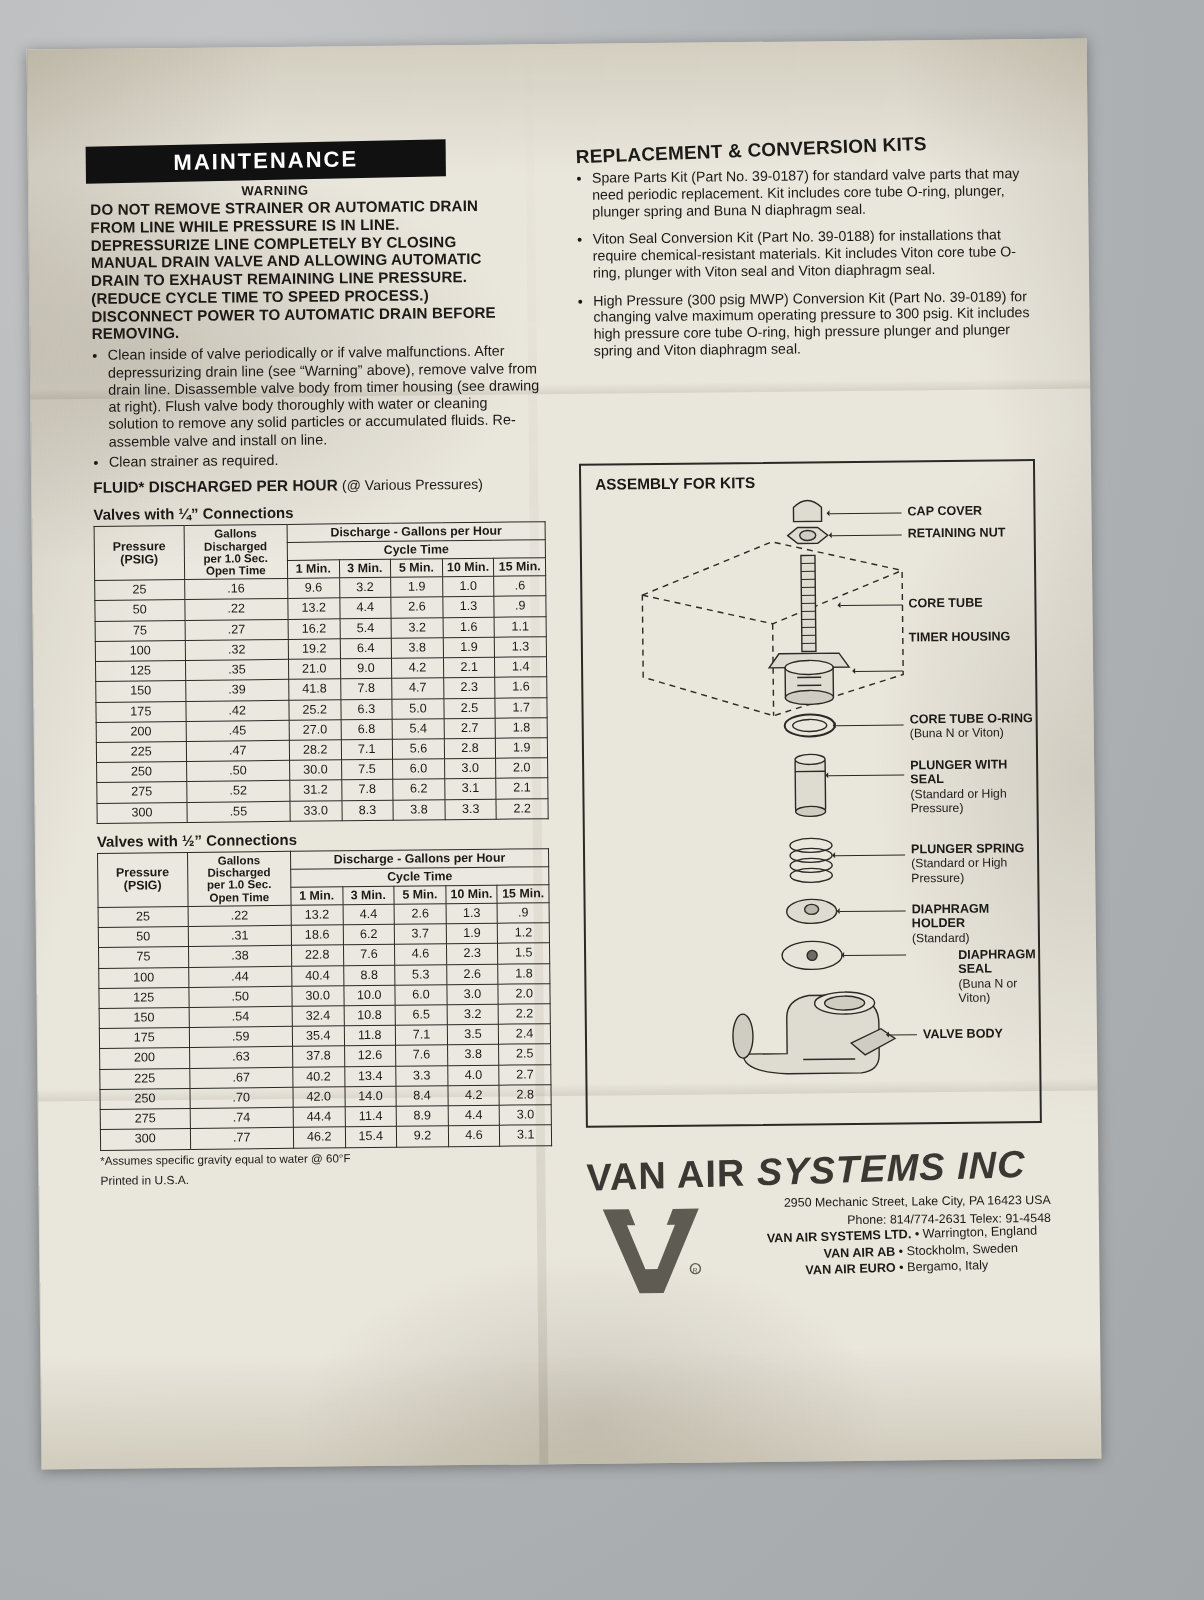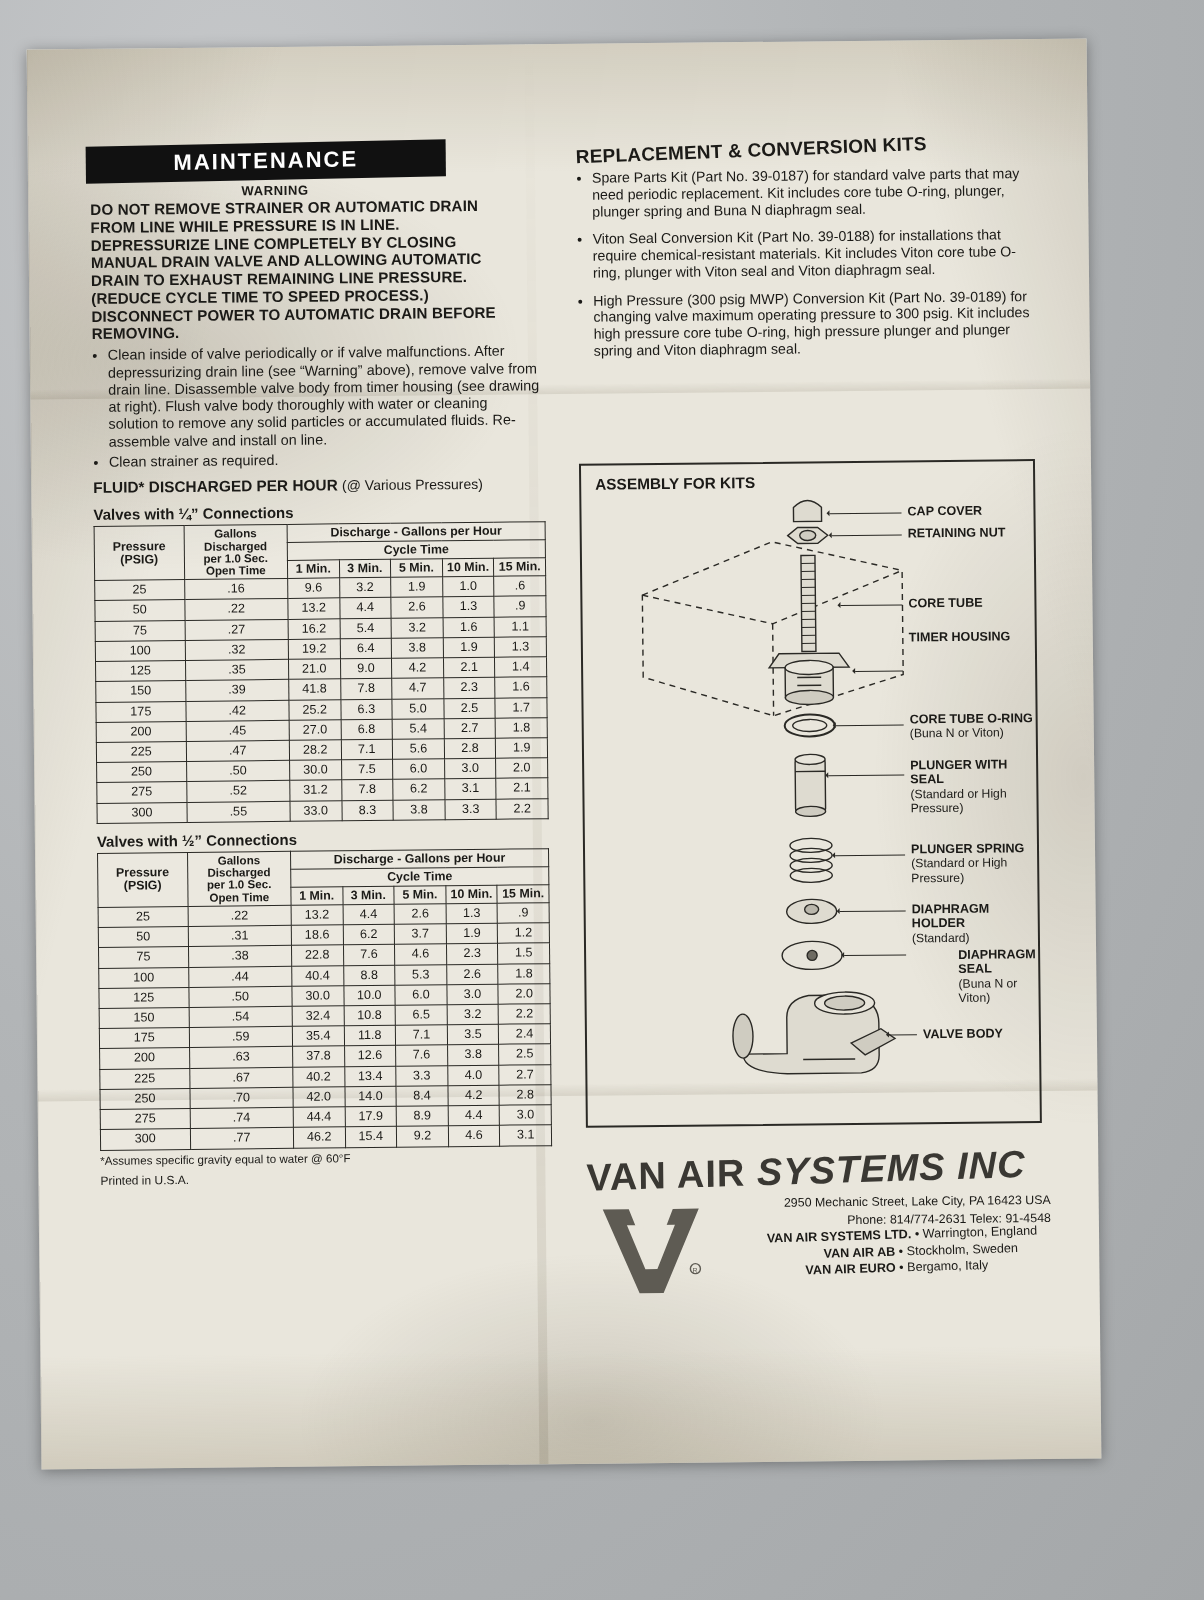--- a/index.html
+++ b/index.html
@@ -574,21 +574,21 @@
               <td>42.0</td>
               <td>14.0</td>
               <td>8.4</td>
               <td>4.2</td>
               <td>2.8</td>
             </tr>
             <tr>
               <td>275</td>
               <td>.74</td>
               <td>44.4</td>
-              <td>17.9</td>
+              <td>11.4</td>
               <td>8.9</td>
               <td>4.4</td>
               <td>3.0</td>
             </tr>
             <tr>
               <td>300</td>
               <td>.77</td>
               <td>46.2</td>
               <td>15.4</td>
               <td>9.2</td>

